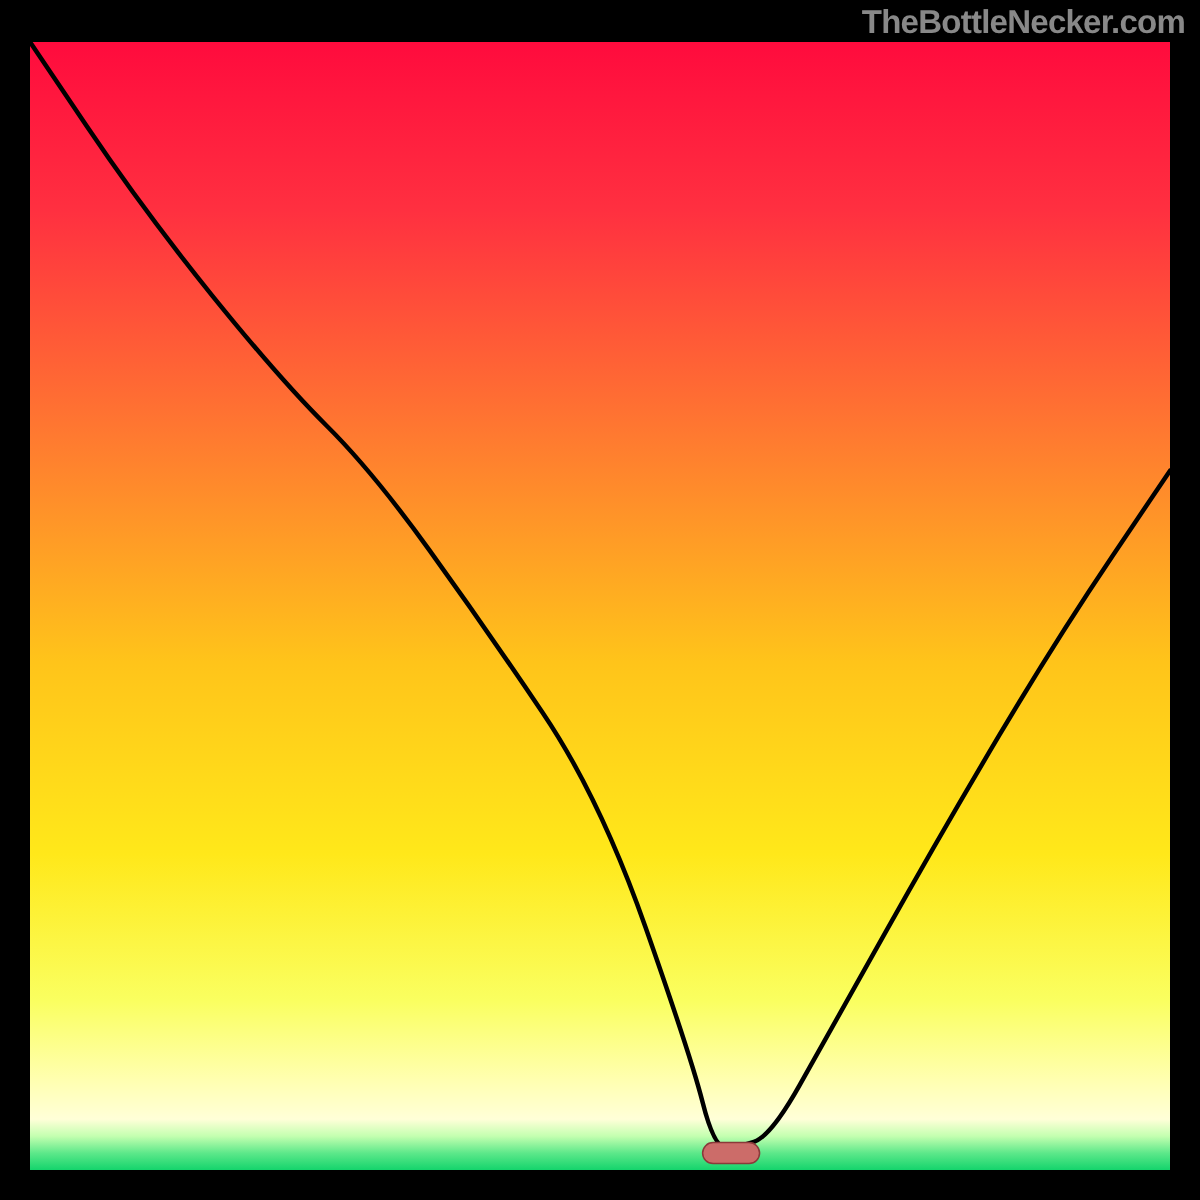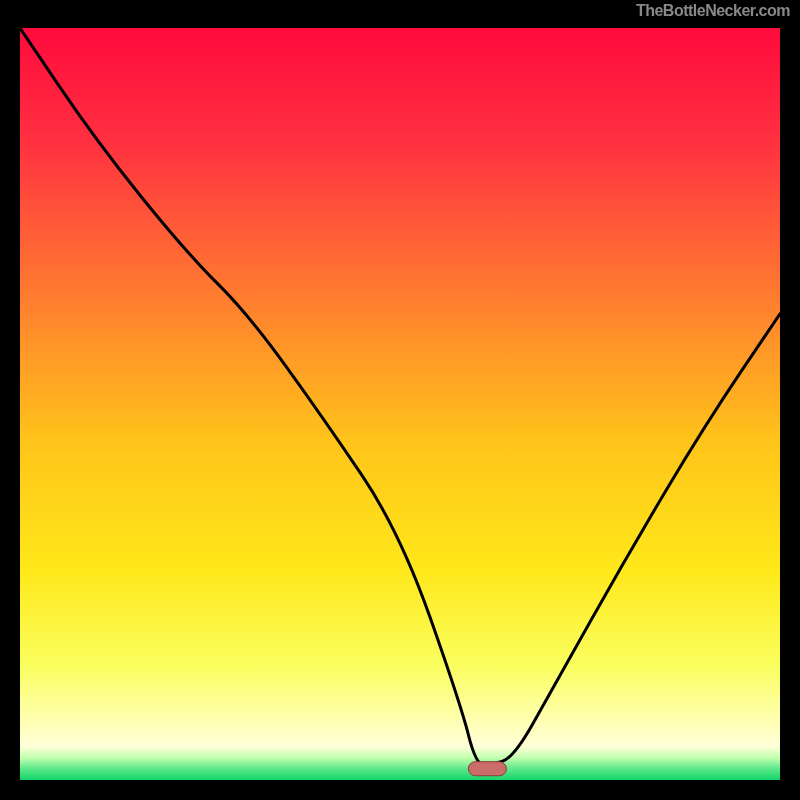--- a/index.html
+++ b/index.html
@@ -9,21 +9,21 @@
     height: 800px;
     background: #000;
     overflow: hidden;
   }
   .watermark {
     position: absolute;
     top: 2px;
     right: 10px;
     color: #888;
     font-family: Arial, Helvetica, sans-serif;
-    font-size: 16px;
+    font-size: 22px;
     font-weight: bold;
     z-index: 10;
     letter-spacing: -0.5px;
   }
   .chart-frame {
     position: absolute;
     left: 20px;
     top: 28px;
     width: 760px;
     height: 752px;

